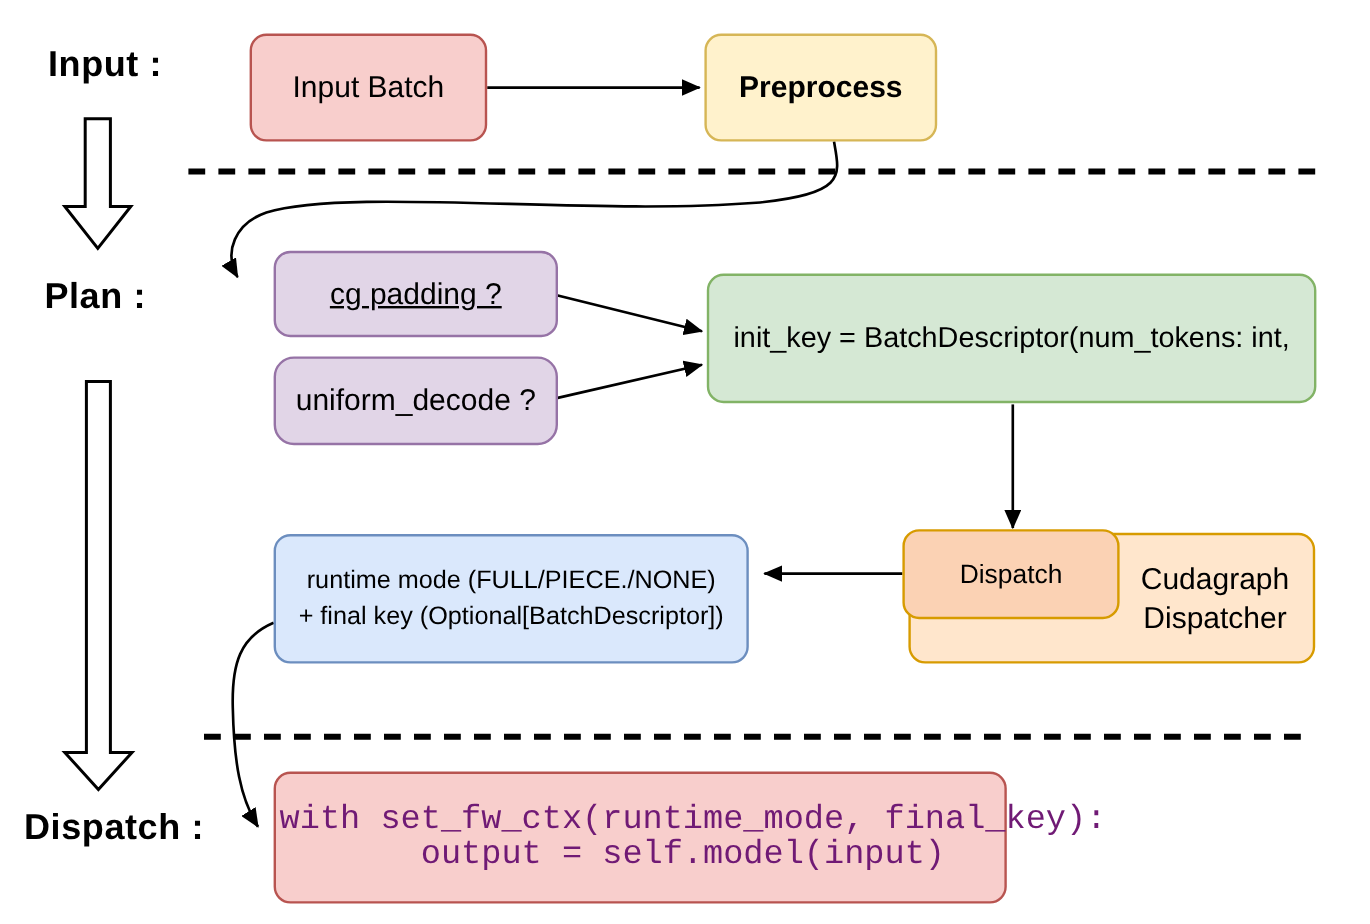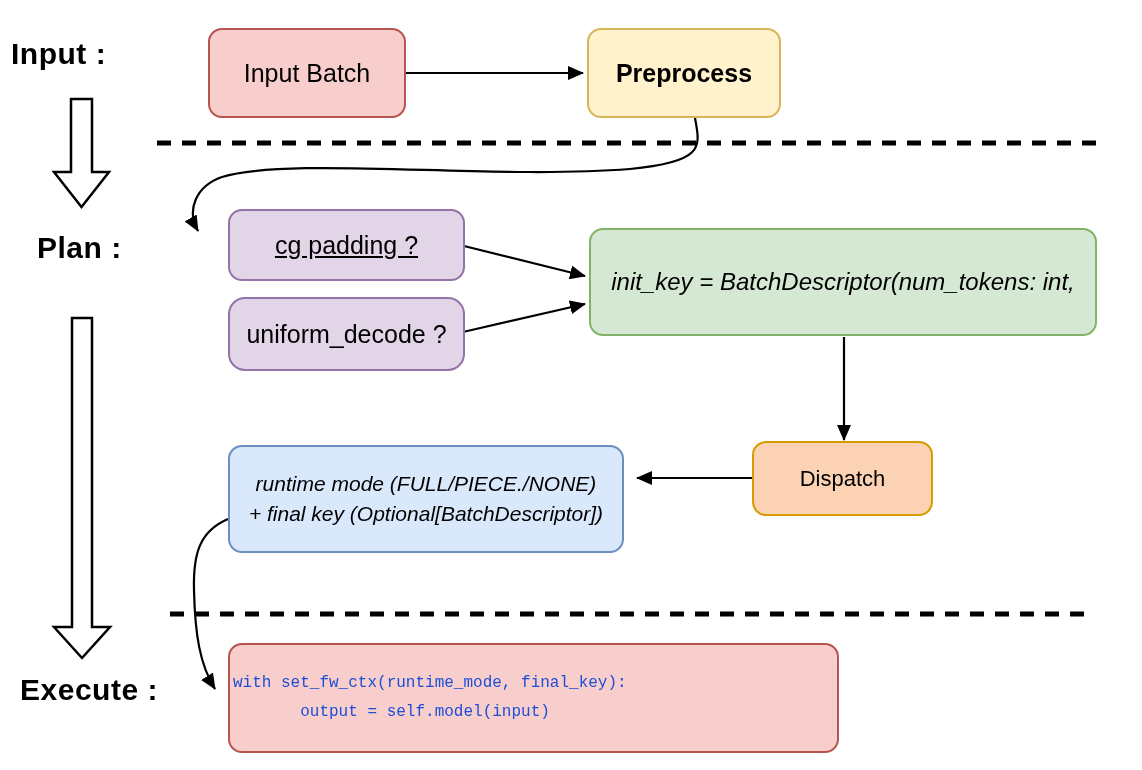--- a/index.html
+++ b/index.html
@@ -17,30 +17,30 @@
     font-size:25px;line-height:30px;white-space:nowrap;
   }
   .node .ln{display:block;}
   .red    {background:#f8cecc;border-color:#b85450;}
   .yellow {background:#fff2cc;border-color:#d6b656;}
   .purple {background:#e1d5e7;border-color:#9673a6;}
   .green  {background:#d5e8d4;border-color:#82b366;font-size:24px;}
   .blue   {background:#dae8fc;border-color:#6c8ebf;font-size:21px;}
   .orange {background:#ffe6cc;border-color:#d79b00;}
   .orange-inner{background:#fbd2b4;border-color:#d79b00;font-size:22px;}
-  .multiline{flex-direction:column;font-style:italic;}
+  .multiline{flex-direction:column;}
   .cud-label{
     position:absolute;left:178px;right:6px;top:0;bottom:0;
     display:flex;flex-direction:column;align-items:center;justify-content:center;
     font-size:25px;line-height:32px;
   }
   .codebox{
     justify-content:flex-start;align-items:center;
-    font-family:"Liberation Mono", monospace;font-size:16px;line-height:29px;
-    color:#1d4ed8;white-space:pre;text-align:left;padding-left:3px;
+    font-family:"Liberation Mono", monospace;font-size:28px;line-height:29px;
+    color:#701a75;white-space:pre;text-align:left;padding-left:3px;
   }
   .codebox .codelines{display:block;}
 </style>
 </head>
 <body>
 
 <div class="canvas">
 
   <svg class="wires" viewBox="0 0 1142 770">
     <defs>
@@ -63,41 +63,47 @@
 
     <line x1="463" y1="332" x2="585" y2="304" stroke="#000" stroke-width="2.2" marker-end="url(#arrow)"></line>
 
     <line x1="844" y1="337" x2="844" y2="440" stroke="#000" stroke-width="2.2" marker-end="url(#arrow)"></line>
 
     <line x1="752" y1="478" x2="637" y2="478" stroke="#000" stroke-width="2.2" marker-end="url(#arrow)"></line>
 
     <path d="M228,519 C200,531 193,553 194,590 C195,635 200,665 215,689" fill="none" stroke="#000" stroke-width="2.2" marker-end="url(#arrow)"></path>
   </svg>
 
-  <div class="stage-label" style="left:11px;top:37px;">Input :</div>
+  <div class="stage-label" style="left:40px;top:37px;">Input :</div>
   <div class="stage-label" style="left:37px;top:231px;">Plan :</div>
-  <div class="stage-label" style="left:20px;top:673px;">Execute :</div>
+  <div class="stage-label" style="left:20px;top:673px;">Dispatch :</div>
 
   <div class="node red" style="left:208px;top:28px;width:198px;height:90px;">Input Batch</div>
 
   <div class="node yellow" style="left:587px;top:28px;width:194px;height:90px;font-weight:bold;">Preprocess</div>
 
   <div class="node purple" style="left:228px;top:209px;width:237px;height:72px;text-decoration:underline;">cg padding ?</div>
 
   <div class="node purple" style="left:228px;top:297px;width:237px;height:74px;border-radius:17px;">uniform_decode ?</div>
 
   <div class="node green multiline" style="left:589px;top:228px;width:508px;height:108px;">
     <span class="ln">init_key = BatchDescriptor(num_tokens: int,</span>
   </div>
 
   <div class="node blue multiline" style="left:228px;top:445px;width:396px;height:108px;">
     <span class="ln">runtime mode (FULL/PIECE./NONE)</span>
     <span class="ln">+ final key (Optional[BatchDescriptor])</span>
   </div>
 
+  <div class="node orange" style="left:757px;top:444px;width:339px;height:109px;">
+    <div class="cud-label">
+      <span class="ln">Cudagraph</span>
+      <span class="ln">Dispatcher</span>
+    </div>
+  </div>
 
   <div class="node orange-inner" style="left:752px;top:441px;width:181px;height:75px;">Dispatch</div>
 
   <div class="node red codebox" style="left:228px;top:643px;width:611px;height:110px;">
     <span class="codelines"><span class="ln">with set_fw_ctx(runtime_mode, final_key):</span><span class="ln">       output = self.model(input)</span></span>
   </div>
 
 </div>
 
 </body></html>

